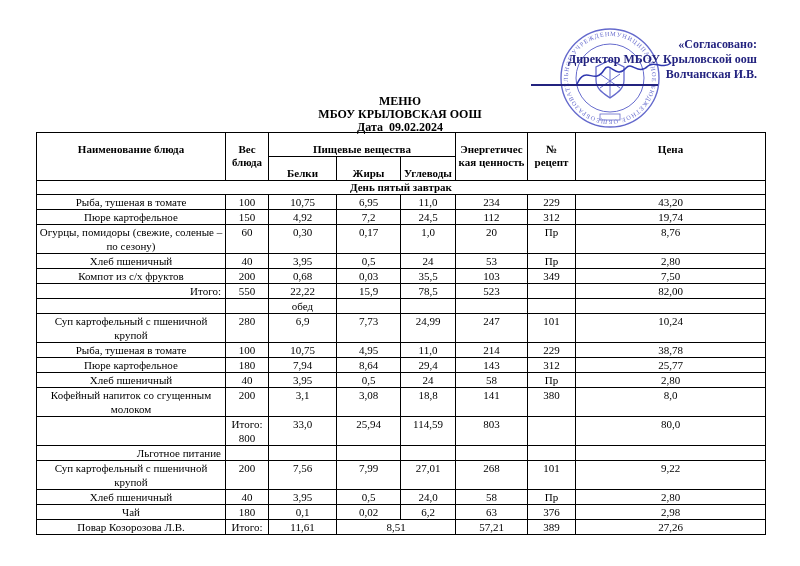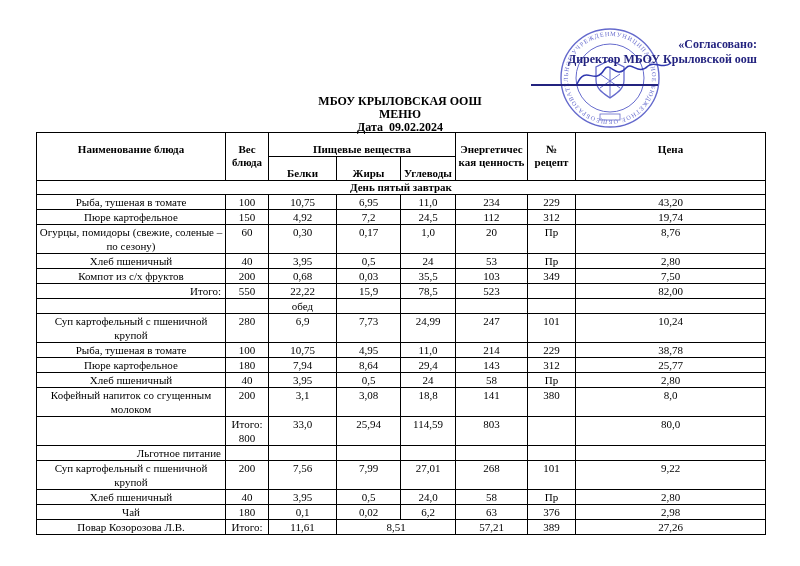--- a/index.html
+++ b/index.html
@@ -44,30 +44,31 @@
       <textPath href="#ringpath">МУНИЦИПАЛЬНОЕ БЮДЖЕТНОЕ ОБЩЕОБРАЗОВАТЕЛЬНОЕ УЧРЕЖДЕНИЕ • КРЫЛОВСКАЯ ООШ •</textPath>
     </text>
     <path d="M54,34 l14,7 v13 c0,9 -7,13 -14,18 c-7,-5 -14,-9 -14,-18 v-13 z" fill="none" stroke="#4a50c4" stroke-width="1.3"></path>
     <path d="M44,48 l20,14 M64,48 l-20,14 M54,41 v30" stroke="#4a50c4" stroke-width="1"></path>
     <rect x="44" y="88" width="20" height="6" fill="none" stroke="#4a50c4" stroke-width="0.8"></rect>
   </svg>
 
   <div class="approval">
     <div>«Согласовано:</div>
     <div>Директор МБОУ Крыловской оош</div>
+    <div>Волчанская И.В.</div>
   </div>
 
   <div class="sig-line"></div>
   <svg class="signature" width="100" height="34" viewBox="0 0 100 34">
     <path d="M3,28 C12,8 20,30 30,14 C36,4 42,24 52,12 C58,5 64,20 74,10 C80,4 88,14 97,7" fill="none" stroke="#3038b0" stroke-width="1.5"></path>
   </svg>
 
   <div class="title">
+    <div>МЕНЮ</div>
     <div>МБОУ КРЫЛОВСКАЯ ООШ</div>
-    <div>МЕНЮ</div>
     <div>Дата_09.02.2024</div>
   </div>
 
   <table class="menu-table">
     <colgroup>
       <col style="width:189px">
         <col style="width:43px">
         <col style="width:68px">
       <col style="width:64px">
         <col style="width:55px">

